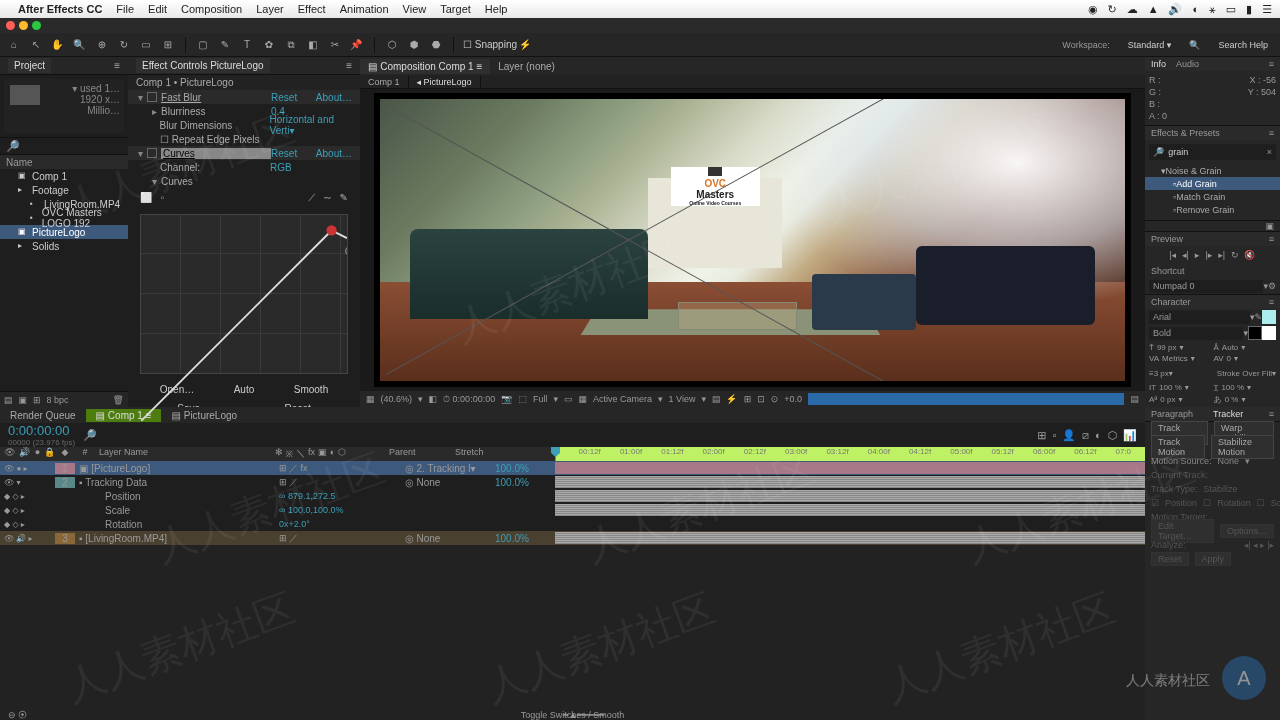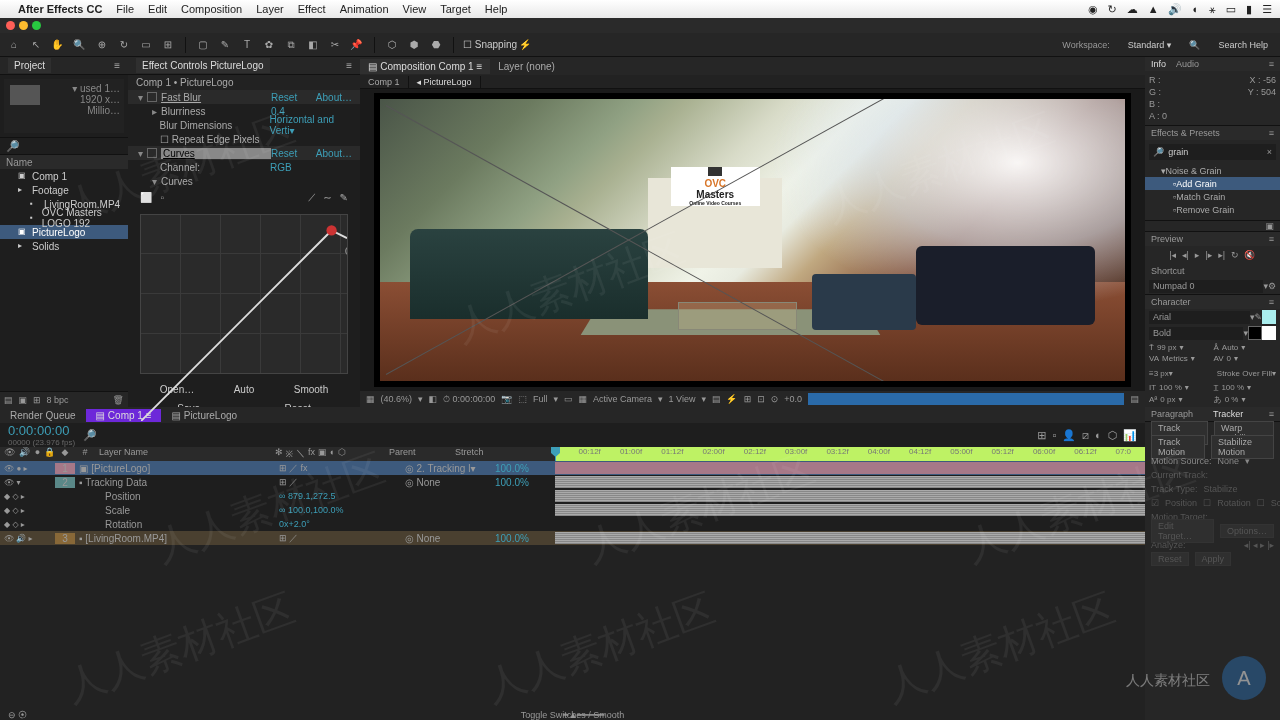--- a/index.html
+++ b/index.html
@@ -109,21 +109,21 @@
     .char-row .sw{width:14px;height:14px;}
     .char-grid{display:grid;grid-template-columns:1fr 1fr;gap:2px;padding:2px 4px;font-size:8px;}
     .char-grid .c{display:flex;align-items:center;gap:3px;}
     
     
     .tl{height:315px;display:flex;}
     .tl-left{flex:1;display:flex;flex-direction:column;}
     .tl-right{width:135px;background:#262626;}
     .tl-tabs{height:16px;background:#262626;display:flex;align-items:center;font-size:10px;}
     .tl-tabs .tab{padding:1px 10px;color:#aaa;}
-    .tl-tabs .tab.active{background:#6d28d9;color:#ddd;}
+    .tl-tabs .tab.active{background:#4d7c0f;color:#ddd;}
     .tl-head{height:24px;background:#1e1e1e;display:flex;align-items:center;padding:0 8px;gap:8px;}
     .tl-tc{color:#3d9fb8;font-size:13px;}
     .tl-tools{display:flex;gap:6px;margin-left:auto;}
     .tl-hdr{height:14px;background:#2a2a2a;display:flex;font-size:9px;}
     .tl-cols{width:555px;display:flex;}
     .tl-ruler{flex:1;position:relative;background:#bef264;}
     .tl-ruler .tick{position:absolute;top:0;font-size:8px;color:#777;}
     .tl-playhead{position:absolute;left:0;top:0;bottom:0;width:1px;background:#3d9fb8;}
     .tl-playhead::before{content:"";position:absolute;top:0;left:-4px;width:9px;height:10px;background:#3d9fb8;clip-path:polygon(0 0,100% 0,100% 60%,50% 100%,0 60%);}
     .tl-rows{background:#1e1e1e;}

